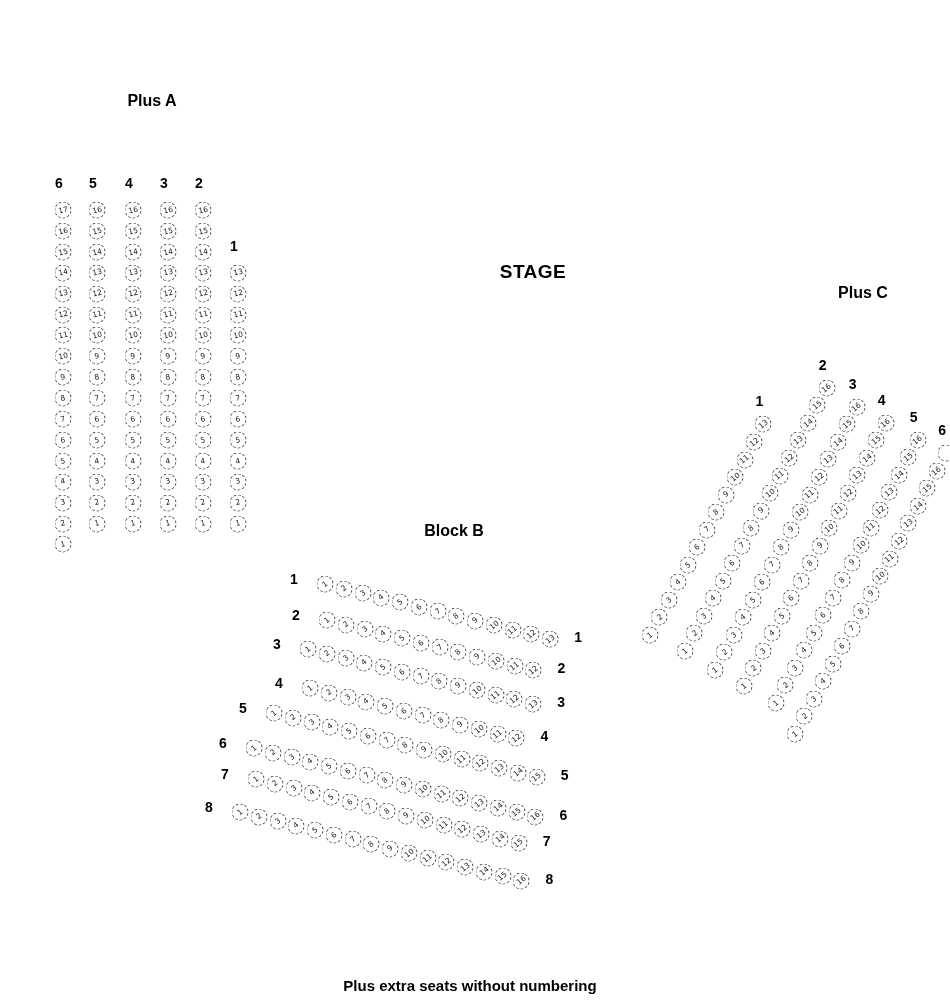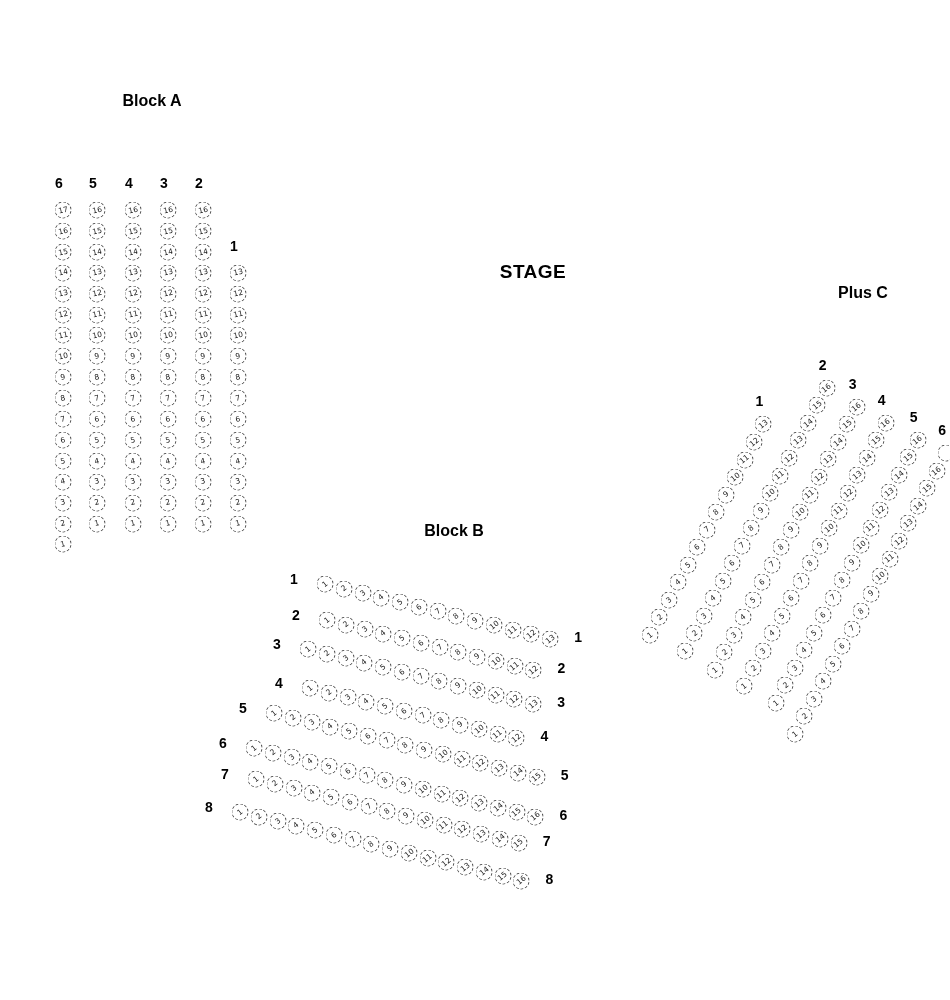--- a/index.html
+++ b/index.html
@@ -62,21 +62,21 @@
     font-family: "DejaVu Sans", sans-serif;
     font-size: 7.5px;
     line-height: 1;
     color: #1a1a1a;
   }
 </style>
 </head>
 <body>
 
 <div class="canvas">
-  <div class="block-title" id="title-block-a" style="left: 152px; top: 101px;">Block A</div>
+  <div class="block-title" id="title-block-a" style="left: 152px; top: 101px;">Plus A</div>
   <div class="stage-label" id="stage-label" style="left: 533px; top: 272px;">STAGE</div>
   <div class="block-title" id="title-block-c" style="left: 863px; top: 293px;">Plus C</div>
   <div class="block-title" id="title-block-b" style="left: 454px; top: 531px;">Block B</div>
   <div id="seat-layer">
       <div class="blk-label" style="left: 59px; top: 183px;">6</div>
       <div class="seat" style="left: 63px; top: 210px;">
         <span style="transform: rotate(-12deg);">17</span>
       </div>
       <div class="seat" style="left: 63px; top: 230.9px;">
         <span style="transform: rotate(-12deg);">16</span>
@@ -994,13 +994,14 @@
       </div>
       <div class="seat" style="left: 927.3px; top: 488.3px;">
         <span style="transform: rotate(-38deg);">15</span>
       </div>
       <div class="seat" style="left: 936.75px; top: 470.75px;">
         <span style="transform: rotate(-38deg);">16</span>
       </div>
       <div class="seat" style="left: 946.2px; top: 453.2px;"></div>
       <div class="blk-label" style="left: 942.2px; top: 430.2px;">6</div>
     </div>
+  <div class="footer-note" id="footer-note" style="left: 470px; top: 985px;">Plus extra seats without numbering</div>
 </div>
 
 </body></html>

